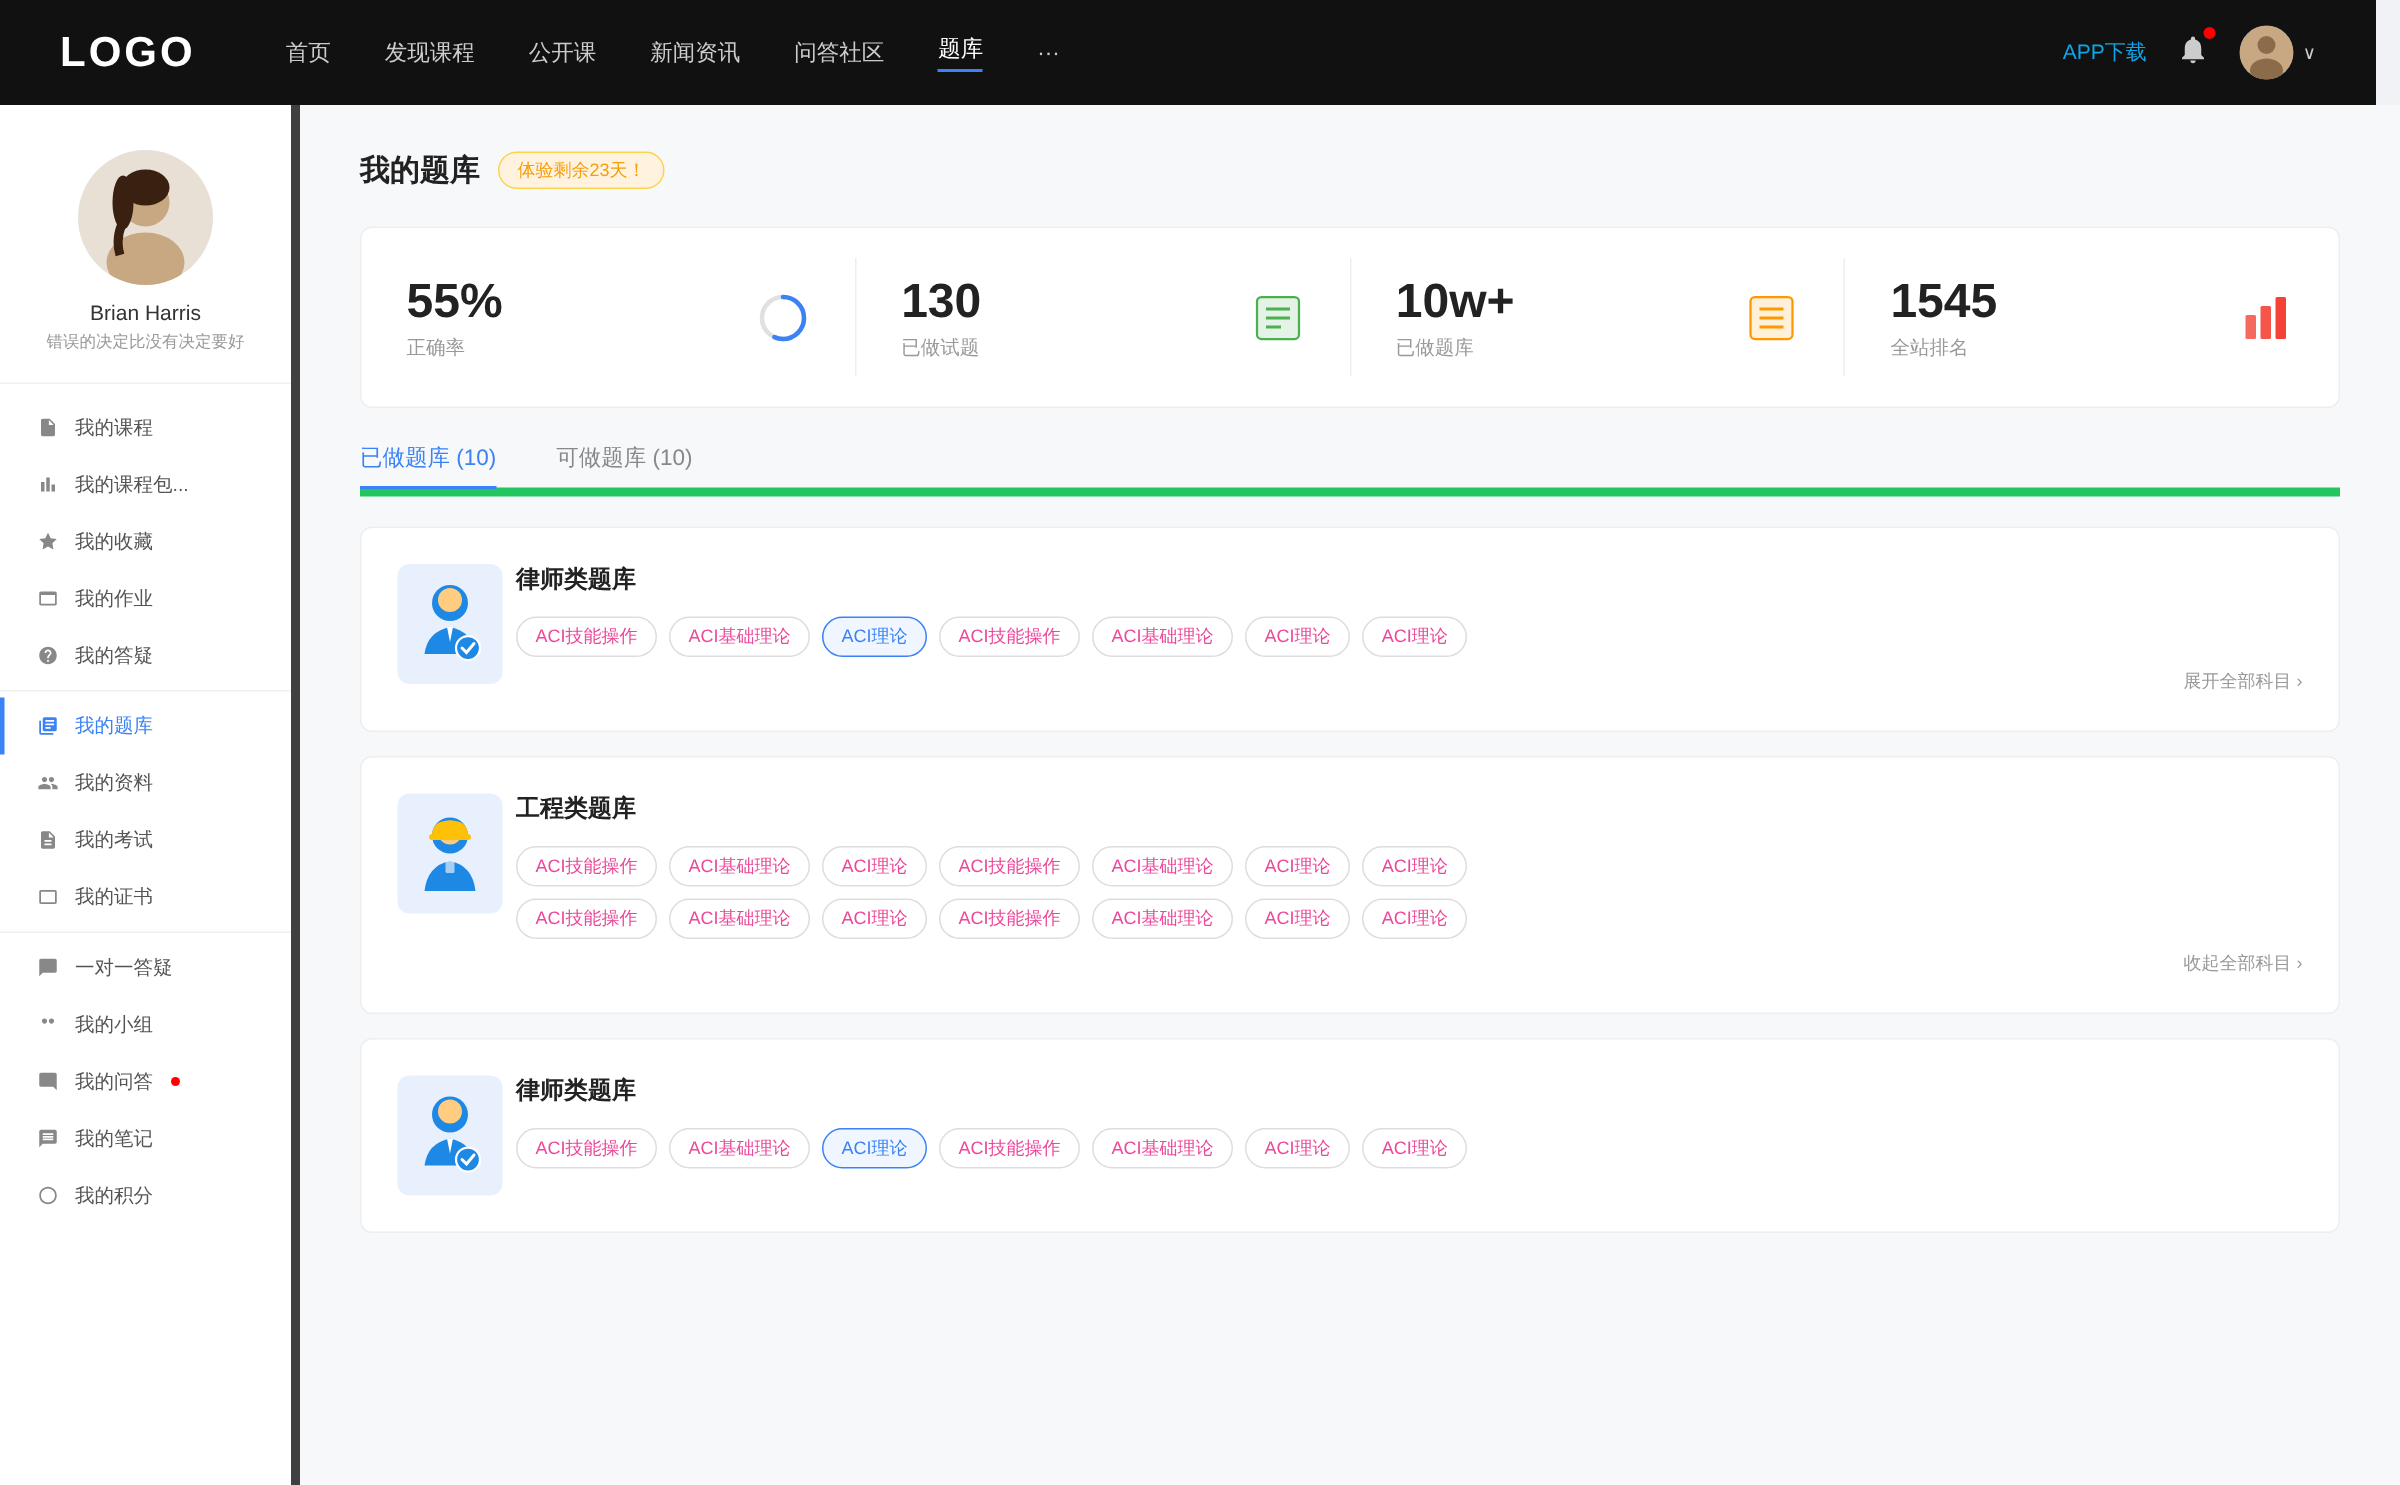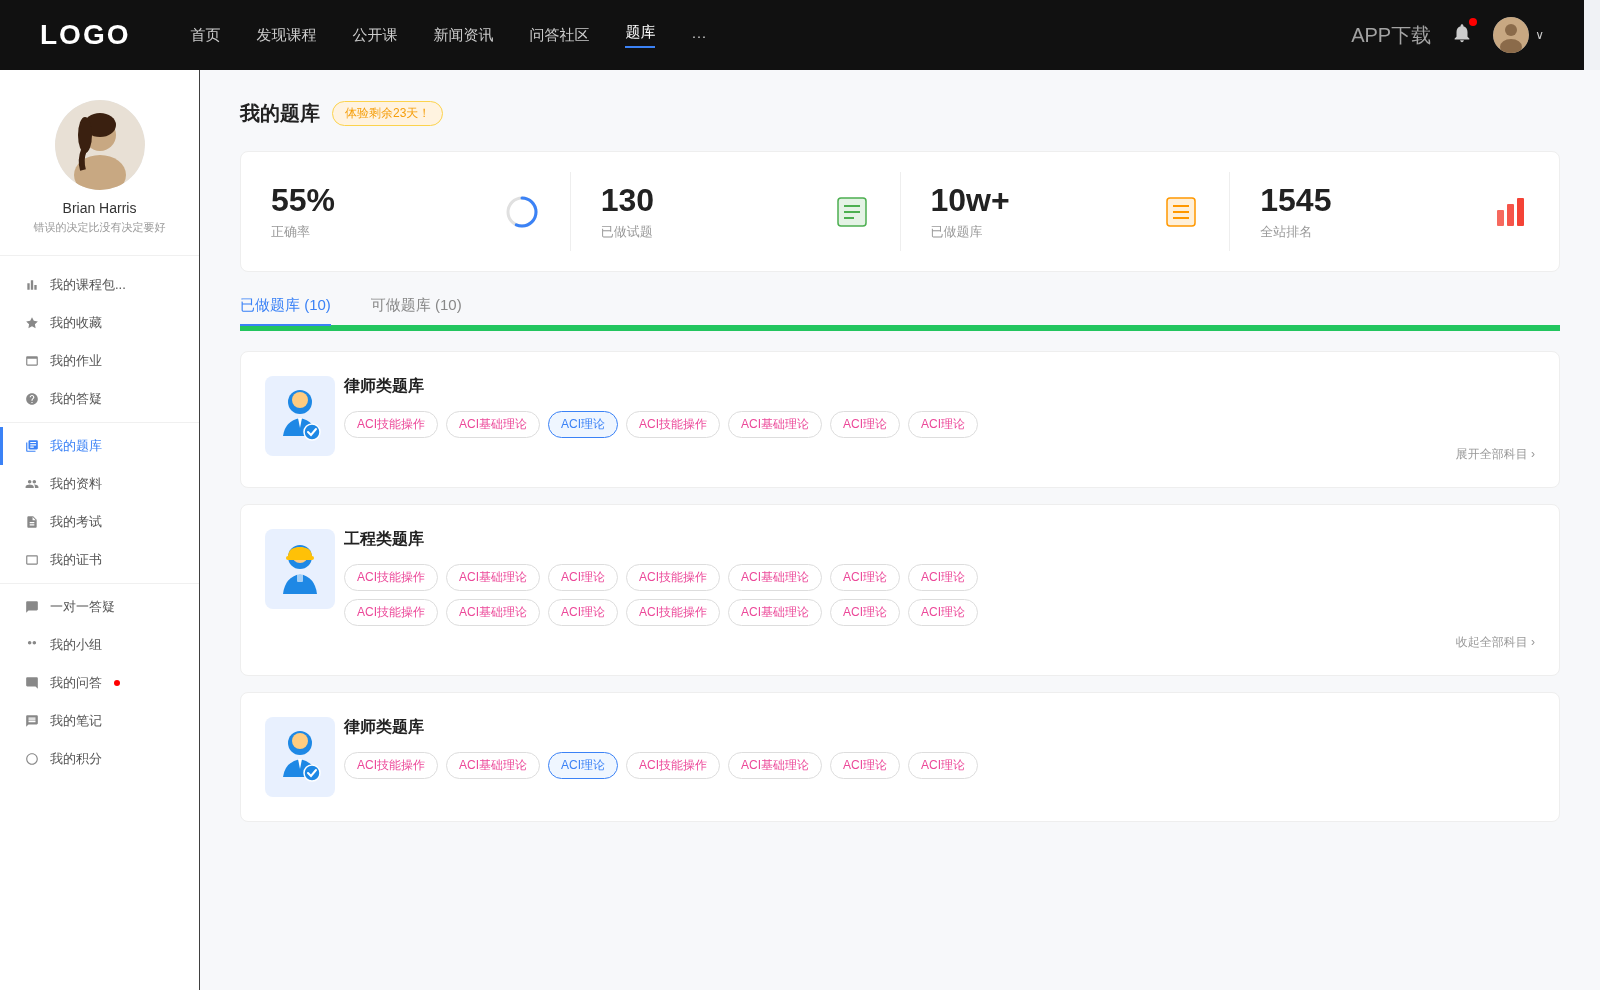--- a/index.html
+++ b/index.html
@@ -39,22 +39,22 @@
       color: white;
       border-bottom: 2px solid #3b82f6;
       padding-bottom: 4px;
     }
     .navbar-right {
       display: flex;
       align-items: center;
       gap: 20px;
     }
     .navbar-app-btn {
-      color: #a3a3a3;
-      font-size: 20px;
+      color: #0ea5e9;
+      font-size: 14px;
       cursor: pointer;
     }
     .bell-icon {
       position: relative;
       cursor: pointer;
     }
     .bell-icon svg { width: 22px; height: 22px; fill: #ccc; }
     .bell-badge {
       position: absolute;
       top: -4px; right: -4px;
@@ -81,21 +81,21 @@
     .page-wrapper {
       display: flex;
       margin-top: 70px;
       min-height: 920px;
     }
 
     
     .sidebar {
       width: 200px;
       background: #fff;
-      border-right: 1px solid #404040;
+      border-right: 6px solid #404040;
       padding: 30px 0 20px;
       flex-shrink: 0;
       min-height: 920px;
     }
     .sidebar-profile {
       text-align: center;
       padding: 0 20px 20px;
       border-bottom: 1px solid #f0f0f0;
     }
     .profile-avatar {
@@ -367,20 +367,28 @@
         </svg>
       </div>
       <div class="profile-name">Brian Harris</div>
       <div class="profile-motto">错误的决定比没有决定要好</div>
     </div>
 
     <ul class="sidebar-menu">
       <li class="sidebar-item">
         <span class="s-icon">
           <svg width="14" height="14" viewBox="0 0 24 24" fill="currentColor">
+              <path d="M14 2H6c-1.1 0-2 .9-2 2v16c0 1.1.9 2 2 2h12c1.1 0 2-.9 2-2V8l-6-6zm-1 7V3.5L18.5 9H13z"></path>
+            </svg>
+        </span>
+        <span>我的课程</span>
+      </li>
+      <li class="sidebar-item">
+        <span class="s-icon">
+          <svg width="14" height="14" viewBox="0 0 24 24" fill="currentColor">
               <path d="M4 9h4v11H4zm6-5h4v16h-4zm6 8h4v8h-4z"></path>
             </svg>
         </span>
         <span>我的课程包...</span>
       </li>
       <li class="sidebar-item">
         <span class="s-icon">
           <svg width="14" height="14" viewBox="0 0 24 24" fill="currentColor">
               <path d="M12 2l3.09 6.26L22 9.27l-5 4.87 1.18 6.88L12 17.77l-6.18 3.25L7 14.14 2 9.27l6.91-1.01L12 2z"></path>
             </svg>

